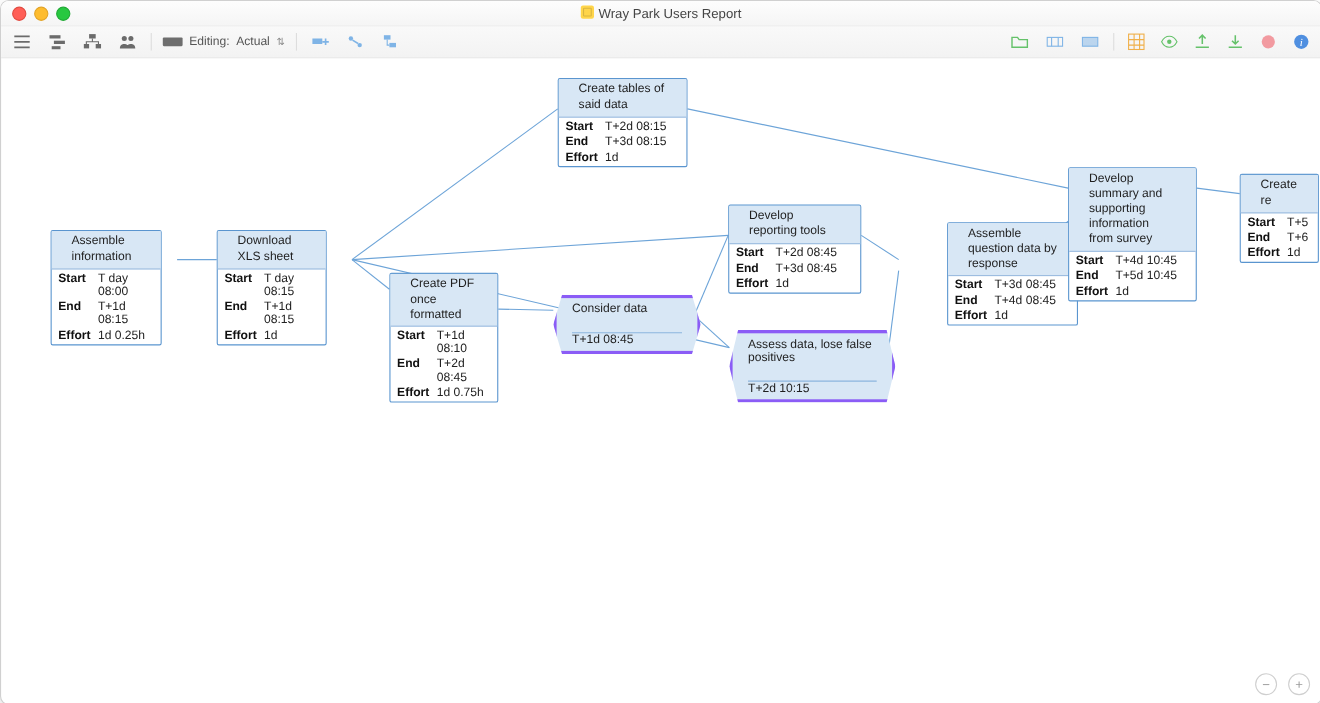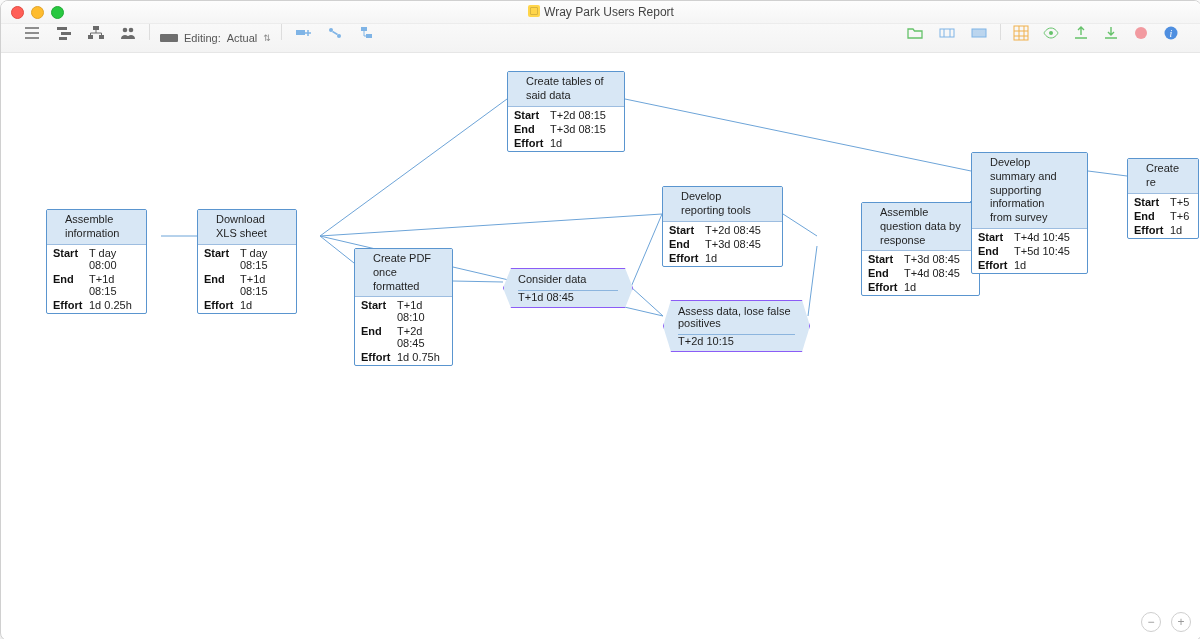--- a/index.html
+++ b/index.html
@@ -8,44 +8,44 @@
   .titlebar{height:22px;background:linear-gradient(#fdfdfd,#f5f5f5);border-bottom:1px solid #ececec;position:relative;display:flex;align-items:center}
   .traffic{position:absolute;left:10px;top:5px;display:flex;gap:7px}
   .dot{width:11px;height:11px;border-radius:50%}
   .dot.r{background:#ff5f57;border:0.5px solid #e24b41}
   .dot.y{background:#febc2e;border:0.5px solid #e2a428}
   .dot.g{background:#28c840;border:0.5px solid #22aa36}
   .title{margin:0 auto;font-size:12px;color:#444;display:flex;align-items:flex-start;gap:4px}
   .title-icon{width:12px;height:12px;background:#ffd54a;border-radius:2px;display:inline-block;position:relative}
   .title-icon::after{content:"";position:absolute;inset:2px;border:1px solid rgba(0,0,0,0.15);border-radius:1px}
   
-  .toolbar{height:28px;background:linear-gradient(#f9f9f9,#f3f3f3);border-bottom:1px solid #e6e6e6;display:flex;padding:0 20px;gap:10px}
+  .toolbar{height:28px;background:linear-gradient(#f9f9f9,#f3f3f3);border-bottom:1px solid #e6e6e6;display:flex;align-items:center;padding:0 8px;gap:10px}
   .tbn{width:22px;height:18px;display:flex;align-items:center;justify-content:center;color:#6b6b6b;border-radius:3px}
   .tbn svg{width:16px;height:14px}
   .sep{width:1px;height:16px;background:#ddd}
   .editing{display:flex;align-items:center;gap:6px;font-size:11px;color:#555}
   .editing .bar{width:18px;height:8px;background:#6e6e6e;border-radius:1px}
   .chev{font-size:9px;color:#888}
   .spacer{flex:1}
   .rtool{width:20px;height:18px;display:flex;align-items:center;justify-content:center;border-radius:3px}
   .rtool svg{width:16px;height:16px}
   
   .canvas{position:absolute;left:0;right:0;top:50px;bottom:0;overflow:hidden}
   .connectors{position:absolute;left:0;top:0;width:100%;height:100%;pointer-events:none}
   .connectors line{stroke:#6da4d8;stroke-width:1}
   .node{position:absolute;border:1px solid #5a95cf;border-radius:2px;background:#fff;box-sizing:border-box;font-size:11px}
   .node .hd{background:#d8e7f5;border-bottom:1px solid #9dbde0;padding:3px 18px;color:#1f1f1f;font-size:11px;line-height:1.25}
   .node .body{padding:1px 0}
   .row{display:flex;padding:1px 6px;gap:2px}
   .row .lbl{font-weight:700;width:34px;flex:none;color:#111}
   .row .val{color:#222}
   
-  .mile{position:absolute;background:#d8e7f5;border:1px solid #8b5cf6;padding:2px 14px;font-size:11px;color:#1f1f1f;clip-path:polygon(8px 0,calc(100% - 8px) 0,100% 50%,calc(100% - 8px) 100%,8px 100%,0 50%)}
+  .mile{position:absolute;background:#d8e7f5;border:3px solid #8b5cf6;padding:2px 14px;font-size:11px;color:#1f1f1f;clip-path:polygon(8px 0,calc(100% - 8px) 0,100% 50%,calc(100% - 8px) 100%,8px 100%,0 50%)}
   .mile .ms-title{padding:2px 0 1px}
-  .mile .ms-date{padding:0 0 2px;border-top:1px solid rgba(90,149,207,0.6);margin-top:4px}
+  .mile .ms-date{padding:0 0 2px;border-top:1px solid rgba(90,149,207,0.6);margin-top:14px}
   
   .zoom{position:absolute;right:10px;bottom:8px;display:flex;gap:10px;color:#9a9a9a}
   .zoom .zb{width:18px;height:18px;border:1px solid #cfcfcf;border-radius:50%;display:flex;align-items:center;justify-content:center;font-size:12px;background:#fff}
 </style>
 </head>
 <body>
 
 <div class="window">
 
   <div class="titlebar">

